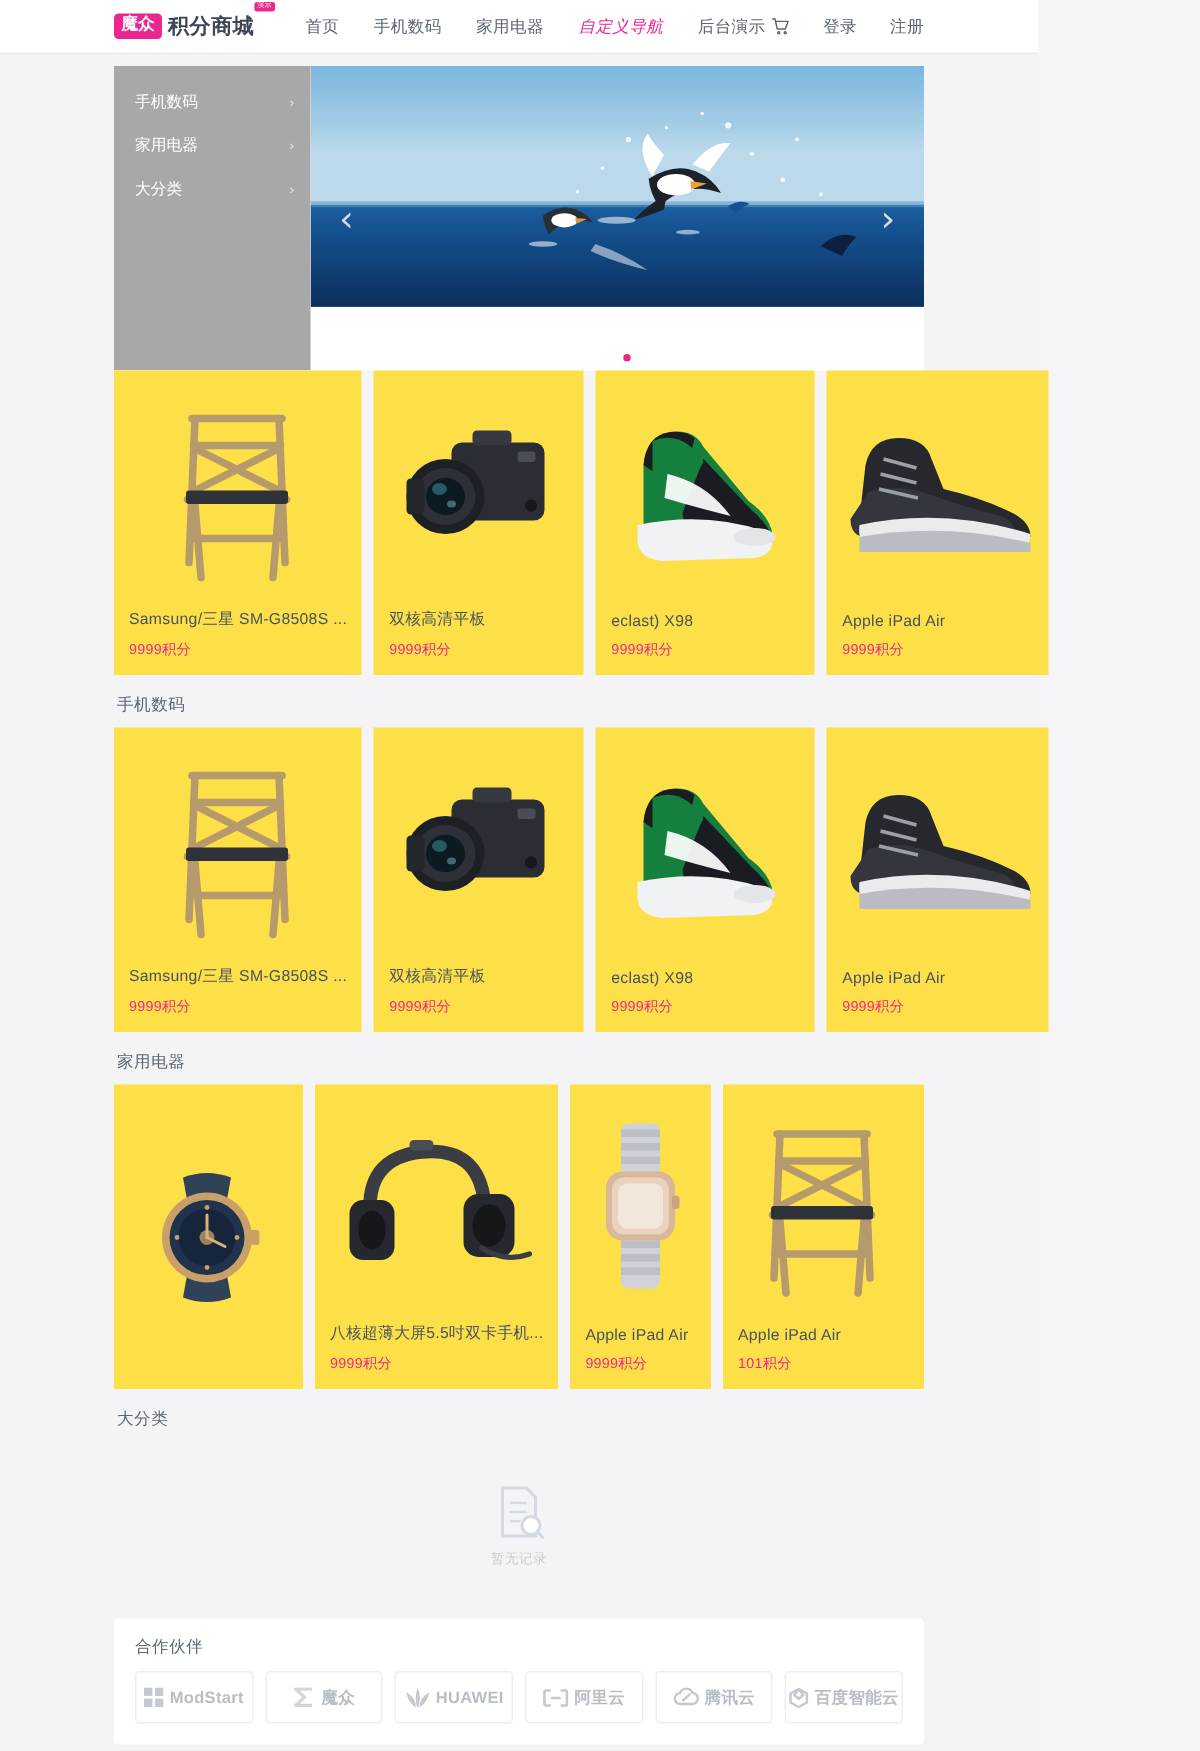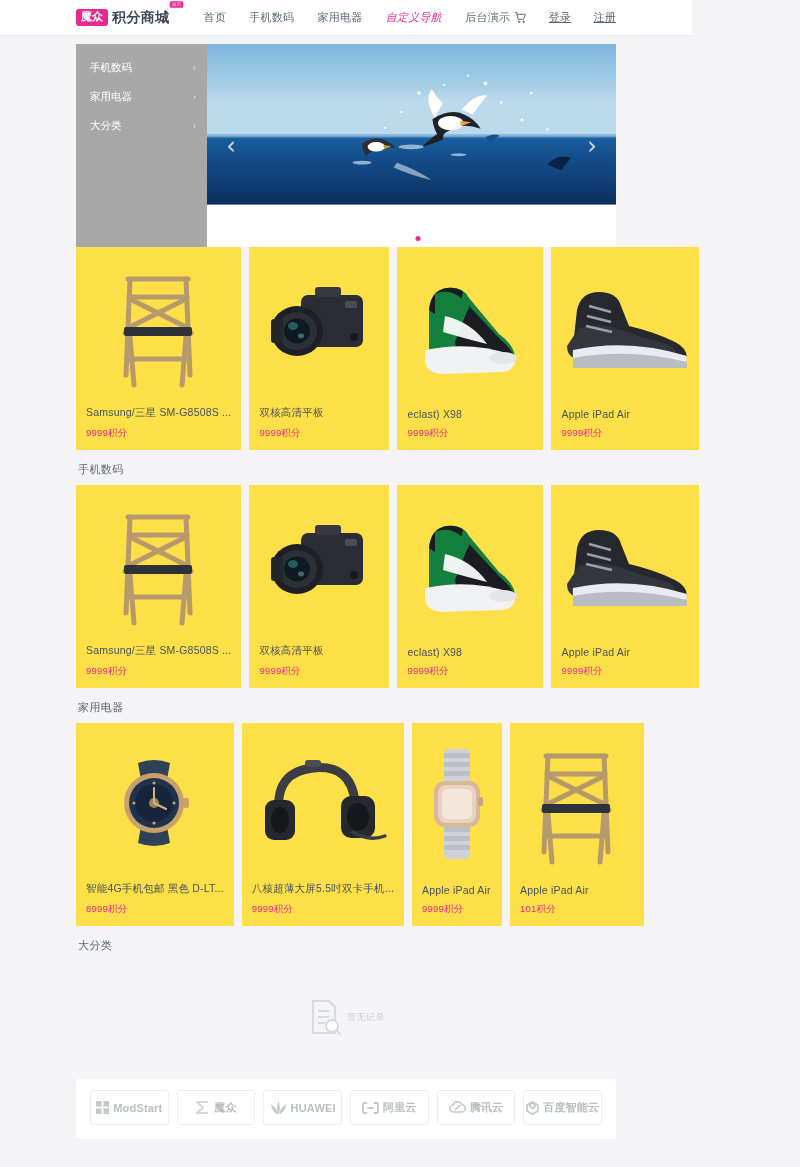--- a/index.html
+++ b/index.html
@@ -40,21 +40,21 @@
     font-weight: normal; line-height: 1;
     transform: scale(0.92);
   }
   .nav { display: flex; align-items: center; gap: 23px; }
   .nav-item {
     font-size: 11px; color: #5a6676; cursor: pointer;
     white-space: nowrap; letter-spacing: 0.3px;
   }
   .nav-item.active { color: #ec268f; font-style: italic; }
   .header-right {
-    margin-left: auto; display: flex; align-items: center; gap: 22px; text-decoration: underline;
+    margin-left: auto; display: flex; align-items: center; gap: 22px;
   }
   .cart-icon { width: 13px; height: 13px; display: block; }
   .header-link { font-size: 11px; color: #5a6676; cursor: pointer; letter-spacing: 0.3px; }
 
   
   .hero-wrap {
     margin: 8px 76px 0 76px;
     display: flex; height: 203px;
     background: #fff; overflow: hidden;
   }
@@ -109,21 +109,21 @@
   .card-title {
     font-size: 10.5px; color: #48525f; white-space: nowrap;
     overflow: hidden; text-overflow: ellipsis; margin-bottom: 7px;
     letter-spacing: .2px;
   }
   .card-price { font-size: 9.5px; color: #ec268f; letter-spacing: .2px; }
 
   
   .empty {
     background: transparent; height: 112px;
-    display: flex; 
+    display: flex; flex-direction: column;
     align-items: center; justify-content: center; gap: 6px;
   }
   .empty-icon { width: 34px; height: 38px; display: block; }
   .empty-text { font-size: 9px; color: #c7cdd6; letter-spacing: .4px; }
 
   
   .partners {
     margin: 6px 76px 0 76px; background: #fff;
     border-radius: 3px; padding: 11px 14px 14px 14px;
   }
@@ -456,24 +456,20 @@
             </g>
             <g fill="#c9a06a">
               <circle cx="54" cy="28" r="1.6"></circle>
                 <circle cx="74" cy="48" r="1.6"></circle>
               <circle cx="54" cy="68" r="1.6"></circle>
                 <circle cx="34" cy="48" r="1.6"></circle>
             </g>
             <rect x="83" y="43" width="6" height="10" rx="2" fill="#c9a06a"></rect>
           </svg>
         </div>
-        <div class="card-body">
-          <div class="card-title">智能4G手机包邮 黑色 D-LT...</div>
-          <div class="card-price">8999积分</div>
-        </div>
       </div>
 
       <div class="card">
         <div class="card-img">
           <svg width="136" height="94" viewBox="0 0 136 94">
             <path d="M24 56 q-4 -40 34 -44 q38 -4 42 34" fill="none" stroke="#3a3d44" stroke-width="9" stroke-linecap="round"></path>
             <rect x="10" y="44" width="30" height="40" rx="9" fill="#25282e"></rect>
             <rect x="86" y="40" width="34" height="42" rx="10" fill="#25282e"></rect>
             <ellipse cx="25" cy="64" rx="9" ry="13" fill="#15171b"></ellipse>
             <ellipse cx="103" cy="61" rx="11" ry="14" fill="#15171b"></ellipse>
@@ -550,20 +546,21 @@
           <path d="M11 13h11M11 19h11M11 25h7" stroke-width="1.8"></path>
           <circle cx="25" cy="28" r="6" fill="#ffffff"></circle>
           <path d="M29.4 32.4 L33 36" stroke-linecap="round"></path>
         </svg>
       </span>
       <span class="empty-text">暂无记录</span>
     </div>
   </div>
 
   <div class="partners">
+    <div class="partners-title">合作伙伴</div>
     <div class="partner-row">
 
       <div class="partner">
         <span>
           <svg width="13" height="13" viewBox="0 0 13 13" fill="#c4c8cf">
             <rect x="0" y="0" width="5.6" height="5.6"></rect>
               <rect x="7.4" y="0" width="5.6" height="5.6"></rect>
             <rect x="0" y="7.4" width="5.6" height="5.6"></rect>
               <rect x="7.4" y="7.4" width="5.6" height="5.6"></rect>
           </svg>

